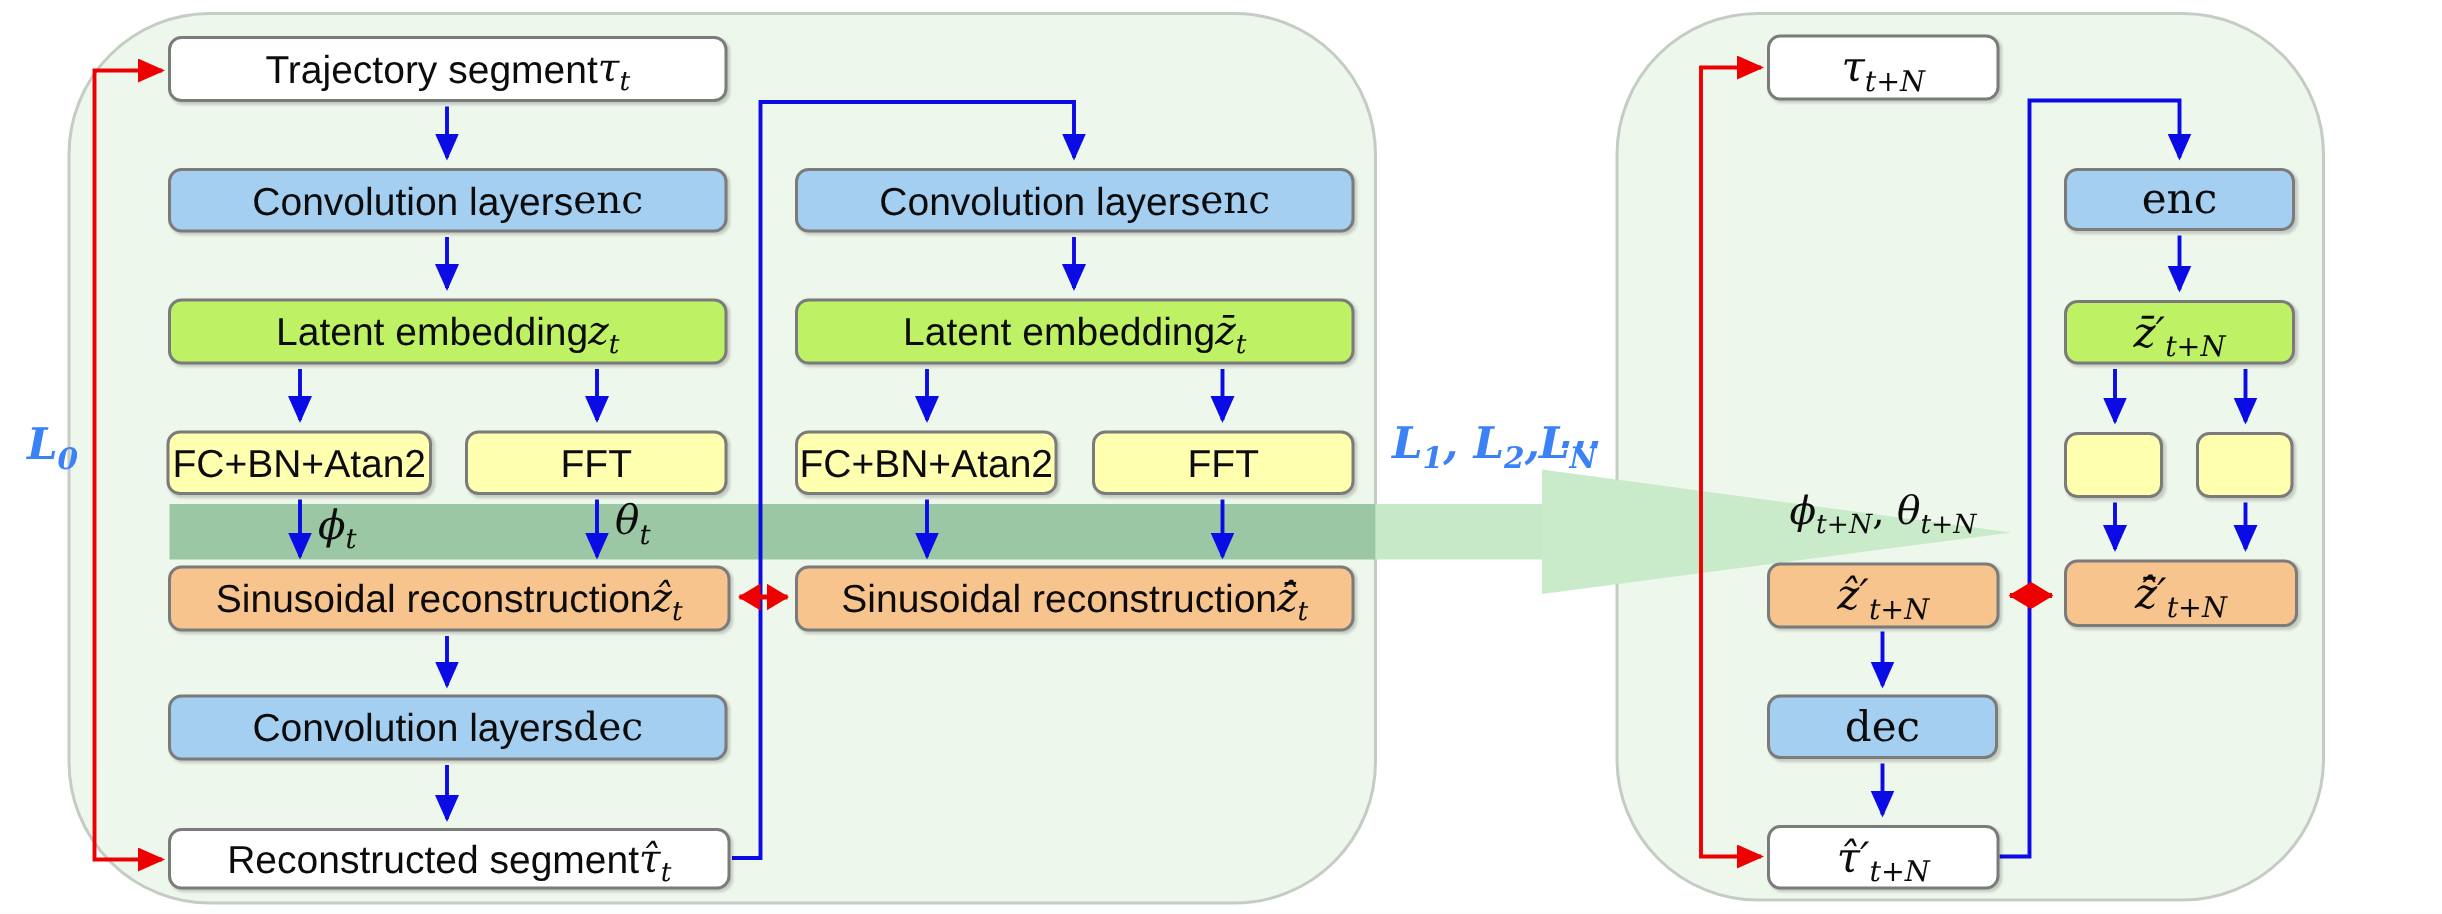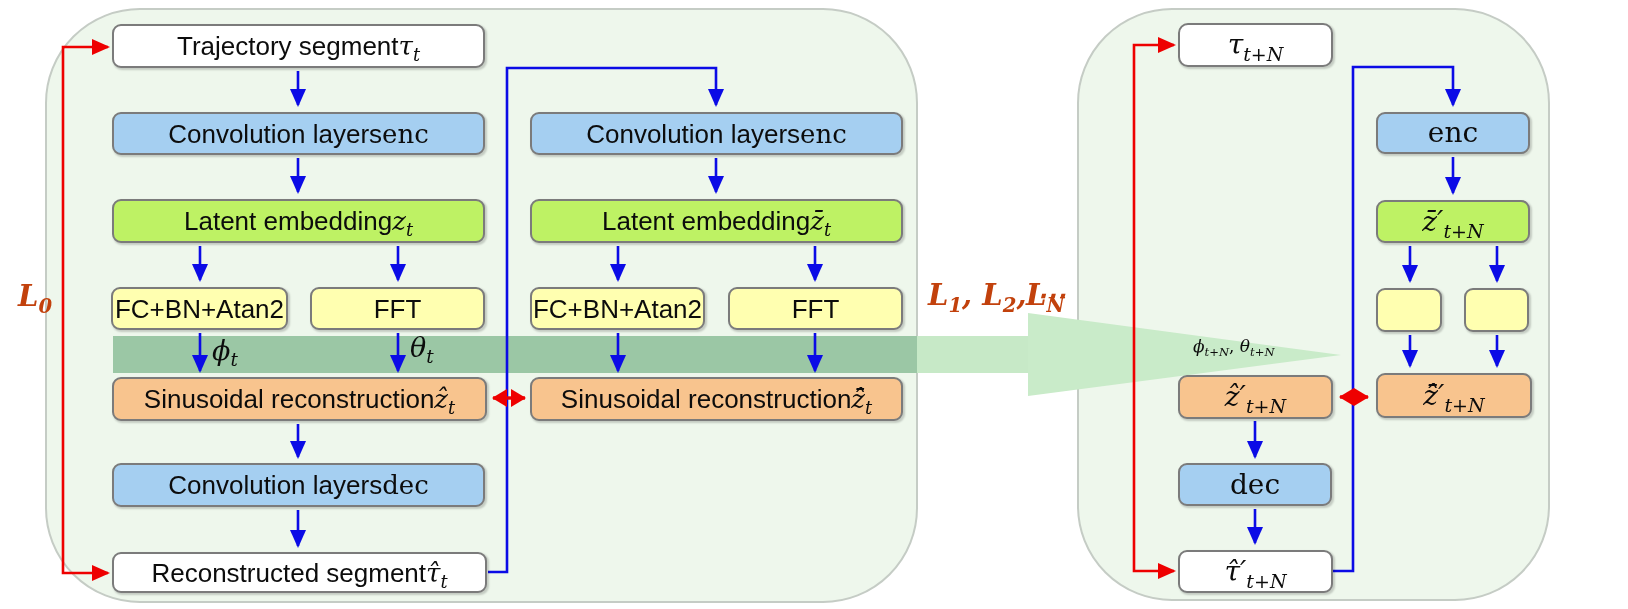--- a/index.html
+++ b/index.html
@@ -10,21 +10,21 @@
   .bx{position:absolute;z-index:2;box-sizing:border-box;border:2.5px solid #7b7b7b;border-radius:9px;
       display:flex;align-items:center;justify-content:center;text-align:center;
       font-size:26px;color:#0c0c0c;box-shadow:1.5px 1.5px 2px rgba(0,0,0,0.18);line-height:1;}
   .white{background:#ffffff;} .blue{background:#a5cff1;} .pink{background:#bef264;}
   .yellow{background:#ffffb0;} .orange{background:#f8c48e;}
   .bx i, .lab i{font-family:"DejaVu Serif",serif;font-weight:normal;}
   .rm{font-family:"DejaVu Serif",serif;font-style:normal;}
   sub{font-size:68%;line-height:0;}
   .lab{position:absolute;z-index:3;font-family:"DejaVu Serif",serif;font-size:27px;color:#0c0c0c;line-height:1;}
   .loss{position:absolute;z-index:3;font-family:"DejaVu Serif",serif;font-style:italic;font-weight:bold;
-        color:#c2410c;font-size:29px;line-height:1;}
+        color:#3b82f6;font-size:29px;line-height:1;}
   .sym{font-size:28px;}
 </style>
 </head>
 <body>
 
 <div id="stage">
 
   <div class="panel" style="left:45px;top:8px;width:873px;height:595px;"></div>
   <div class="panel" style="left:1077px;top:8px;width:473px;height:593px;"></div>
 
@@ -89,21 +89,21 @@
   <div class="bx orange" style="left:112px;top:377px;width:375px;height:44px;">Sinusoidal reconstruction <i>ẑ<sub>t</sub></i></div>
   <div class="bx blue" style="left:112px;top:463px;width:373px;height:44px;">Convolution layers <span class="rm">dec</span></div>
   <div class="bx white" style="left:112px;top:552px;width:375px;height:41px;">Reconstructed segment <i>τ̂<sub>t</sub></i></div>
 
   <div class="bx blue" style="left:530px;top:112px;width:373px;height:43px;">Convolution layers <span class="rm">enc</span></div>
   <div class="bx pink" style="left:530px;top:199px;width:373px;height:44px;">Latent embedding <i>z̄<sub>t</sub></i></div>
   <div class="bx yellow" style="left:530px;top:287px;width:175px;height:43px;">FC+BN+Atan2</div>
   <div class="bx yellow" style="left:728px;top:287px;width:175px;height:43px;">FFT</div>
   <div class="bx orange" style="left:530px;top:377px;width:373px;height:44px;">Sinusoidal reconstruction <i>z̄̂<sub>t</sub></i></div>
 
-  <div class="bx white sym" style="left:1178px;top:23px;width:155px;height:44px;border-radius:10px;">
+  <div class="bx white sym" style="left:1178px;top:23px;width:155px;height:44px;">
       <i>τ<sub>t+N</sub></i>
     </div>
   <div class="bx blue sym" style="left:1376px;top:112px;width:154px;height:42px;">
       <span class="rm">enc</span>
     </div>
   <div class="bx pink sym" style="left:1376px;top:200px;width:154px;height:43px;">
       <i>z̄′<sub>t+N</sub></i>
     </div>
   <div class="bx yellow" style="left:1376px;top:288px;width:66px;height:44px;"></div>
   <div class="bx yellow" style="left:1464px;top:288px;width:65px;height:44px;"></div>
@@ -118,15 +118,15 @@
     </div>
   <div class="bx white sym" style="left:1178px;top:550px;width:155px;height:43px;">
       <i>τ̂′<sub>t+N</sub></i>
     </div>
 
   <div class="loss" style="left:18px;top:282px;"><i>L</i><sub>0</sub></div>
   <div class="lab" style="left:212px;top:337px;"><i>ϕ<sub>t</sub></i></div>
   <div class="lab" style="left:410px;top:334px;"><i>θ<sub>t</sub></i></div>
   <div class="loss" style="left:928px;top:281px;"><i>L</i><sub>1</sub>, <i>L</i><sub>2</sub>, ⋯</div>
   <div class="loss" style="left:1026px;top:281px;"><i>L</i><sub>N</sub></div>
-  <div class="lab" style="left:1193px;top:338px;font-size:17px;"><i>ϕ<sub>t+N</sub></i>, <i>θ<sub>t+N</sub></i></div>
+  <div class="lab" style="left:1193px;top:328px;font-size:26px;"><i>ϕ<sub>t+N</sub></i>, <i>θ<sub>t+N</sub></i></div>
 
 </div>
 
 </body></html>

